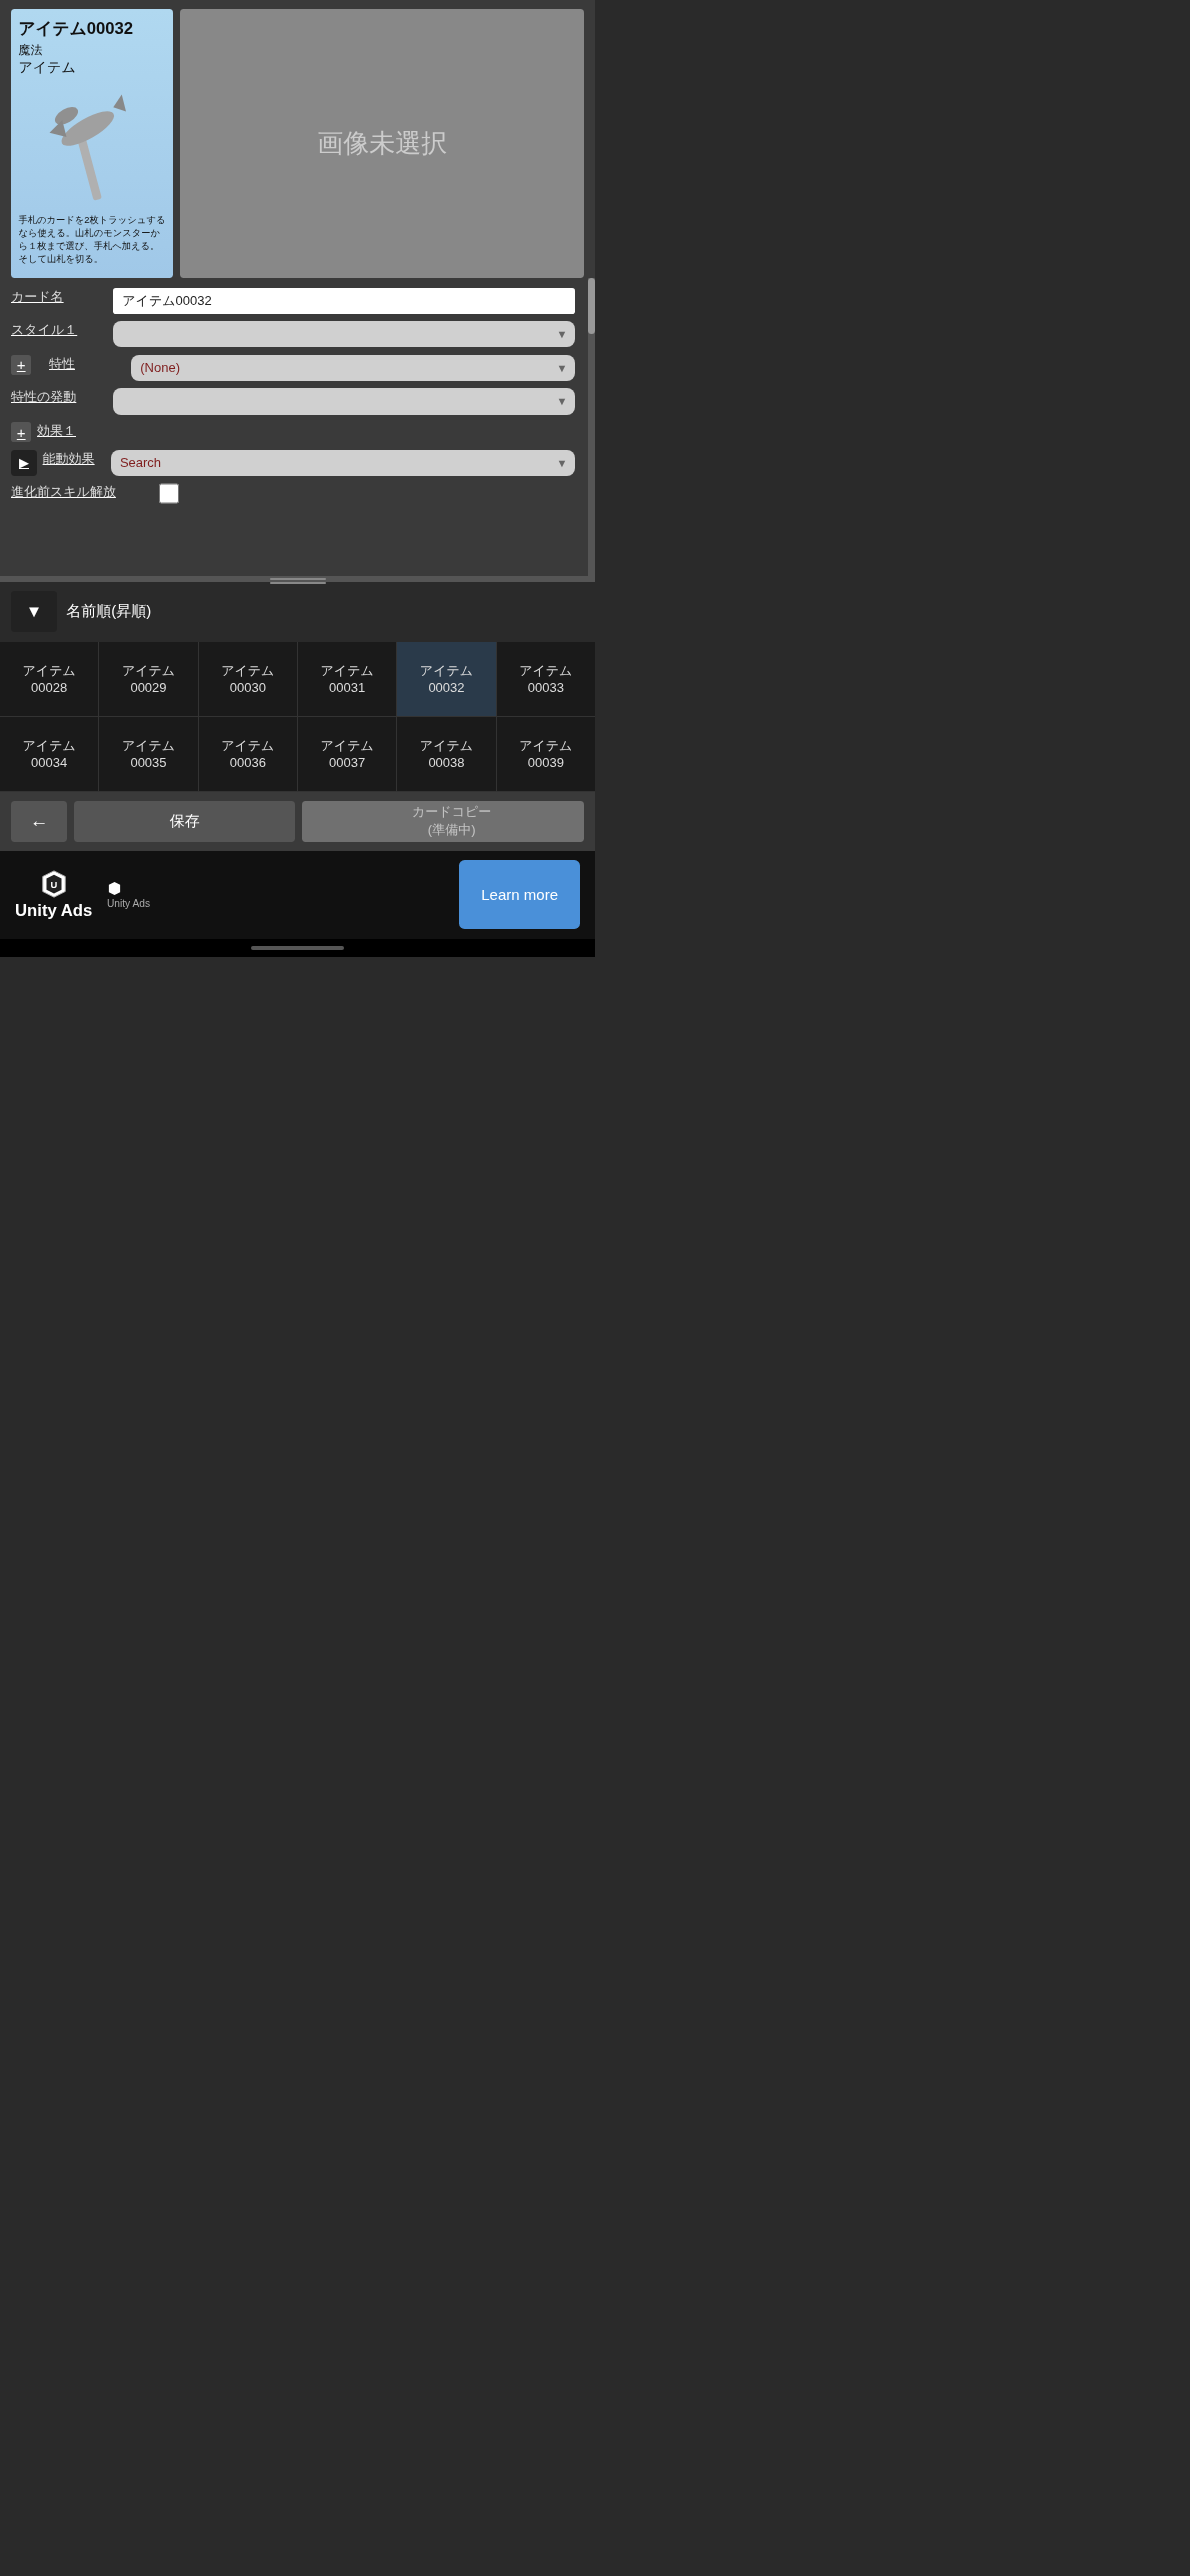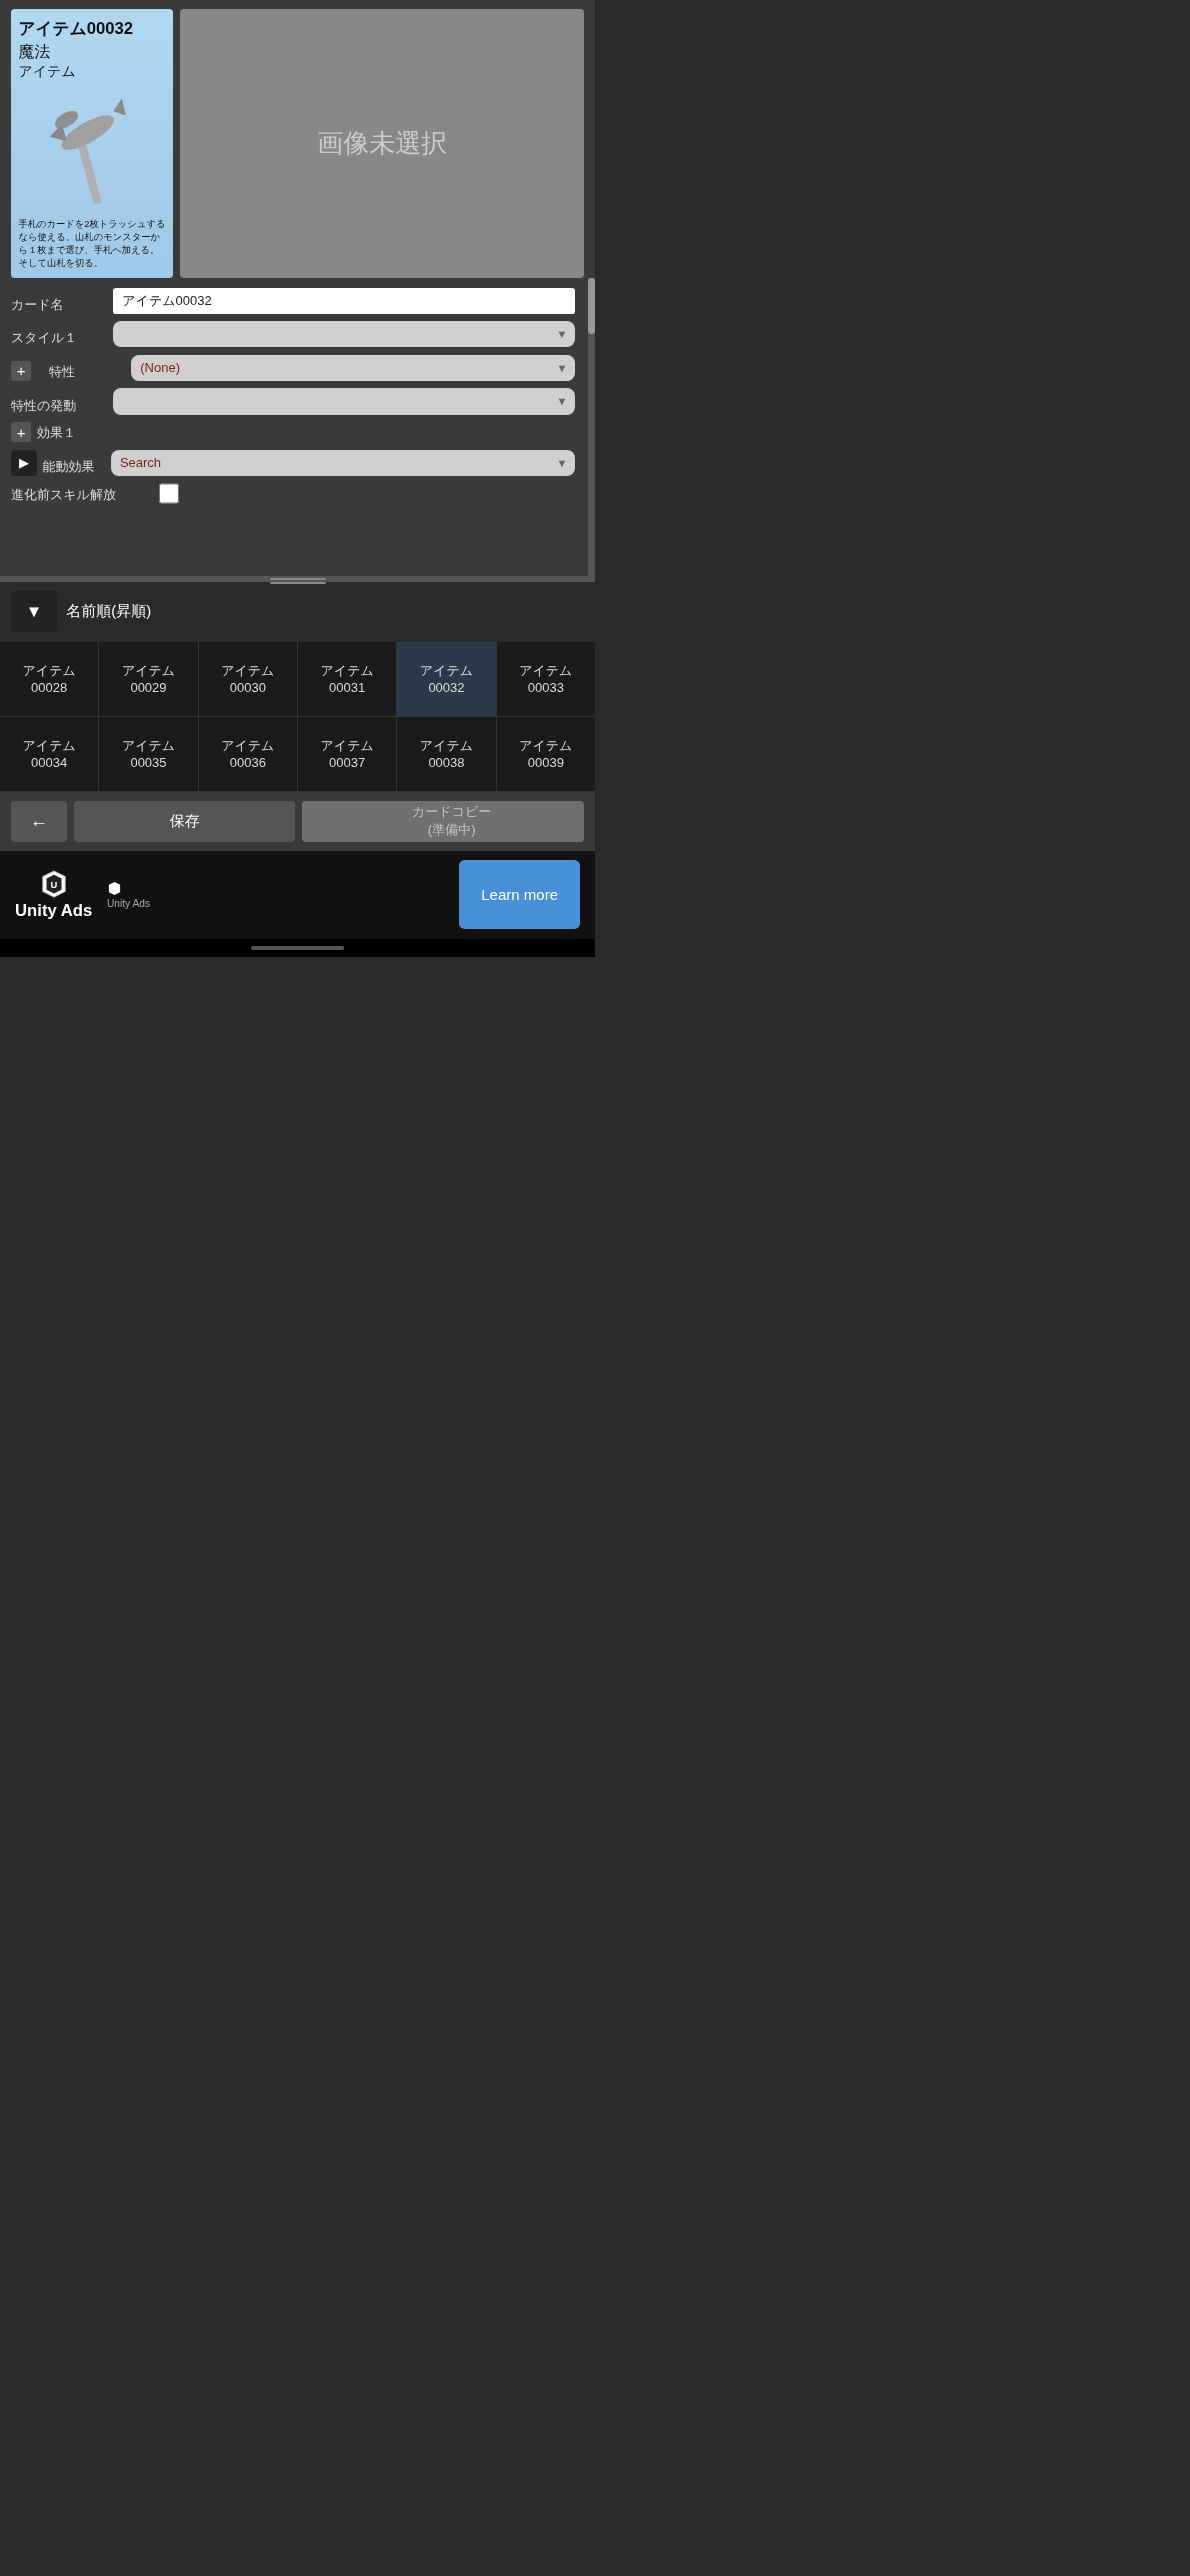--- a/index.html
+++ b/index.html
@@ -58,21 +58,21 @@
     }
 
     .card-title {
       font-size: 16.7px;
       font-weight: bold;
       color: #111;
       margin-bottom: 1.9px;
     }
 
     .card-type1 {
-      font-size: 16px;
+      font-size: 12px;
       color: #111;
     }
     .card-type2 {
       font-size: 14px;
       color: #111;
       margin-bottom: 3.7px;
     }
 
     .card-image-area {
       width: 100%;
@@ -126,23 +126,24 @@
       width: 7.4px;
       height: 56px;
       background: #999;
       border-radius: 3.7px;
       position: absolute;
       top: 0;
     }
 
     .form-row {
       display: flex;
-      align-items: flex-end;
+      align-items: flex-start;
       margin-bottom: 7.4px;
       padding-right: 9.3px;
+      text-decoration: underline;
     }
 
     .form-label {
       width: 102px;
       font-size: 13px;
       color: #ddd;
       flex-shrink: 0;
     }
 
     .form-input {

